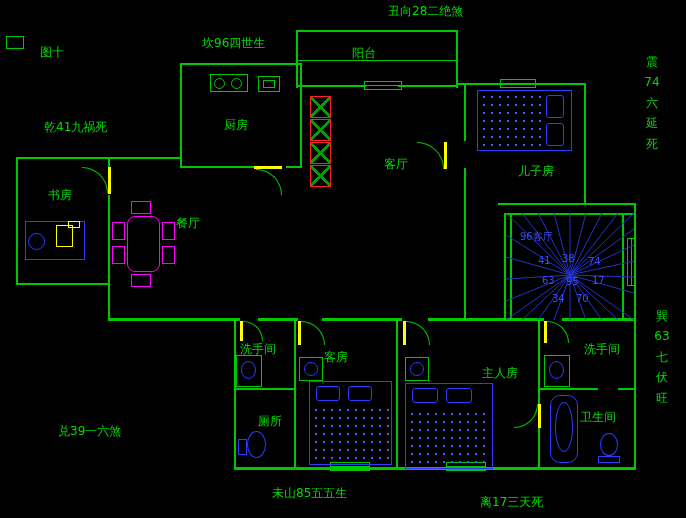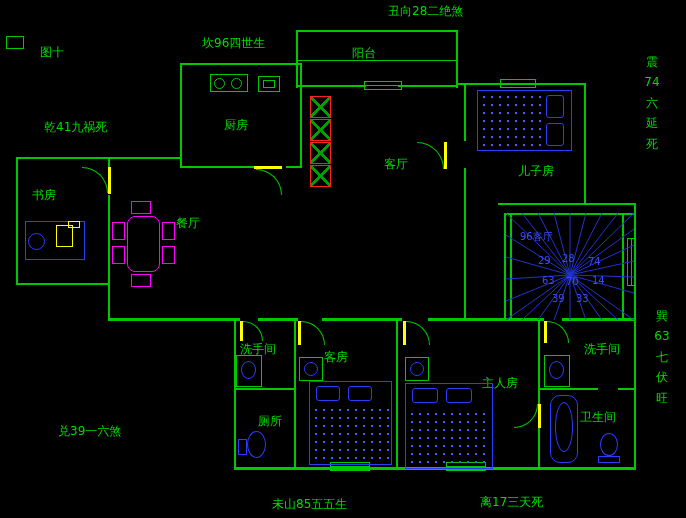--- a/index.html
+++ b/index.html
@@ -43,32 +43,32 @@
 74
 六
 延
 死</span>
   <span class="lbl vlbl" style="left:650px;top:306px">巽
 63
 七
 伏
 旺</span>
   <span class="lbl" style="left:58px;top:424px">兑39一六煞</span>
-  <span class="lbl" style="left:272px;top:497px">未山85五五生</span>
+  <span class="lbl" style="left:272px;top:486px">未山85五五生</span>
   <span class="lbl" style="left:480px;top:495px">离17三天死</span>
 
   <span class="lbl" style="left:352px;top:46px">阳台</span>
   <span class="lbl" style="left:224px;top:118px">厨房</span>
   <span class="lbl" style="left:384px;top:157px">客厅</span>
   <span class="lbl" style="left:518px;top:164px">儿子房</span>
-  <span class="lbl" style="left:32px;top:188px">书房</span>
+  <span class="lbl" style="left:48px;top:188px">书房</span>
   <span class="lbl" style="left:176px;top:216px">餐厅</span>
   <span class="lbl" style="left:240px;top:342px">洗手间</span>
   <span class="lbl" style="left:324px;top:350px">客房</span>
-  <span class="lbl" style="left:482px;top:376px">主人房</span>
+  <span class="lbl" style="left:482px;top:366px">主人房</span>
   <span class="lbl" style="left:584px;top:342px">洗手间</span>
   <span class="lbl" style="left:258px;top:414px">厕所</span>
   <span class="lbl" style="left:580px;top:410px">卫生间</span>
 
   <div class="w" style="left:296px;top:30px;width:162px;height:2px"></div>
   <div class="w" style="left:296px;top:30px;width:2px;height:58px"></div>
   <div class="w" style="left:456px;top:30px;width:2px;height:58px"></div>
   <div class="w" style="left:296px;top:60px;width:162px;height:1px"></div>
   <div class="w" style="left:296px;top:85px;width:70px;height:2px"></div>
   <div class="w" style="left:398px;top:85px;width:60px;height:2px"></div>
@@ -228,22 +228,22 @@
         <line x1="64" y1="62" x2="16" y2="107"></line>
       <line x1="64" y1="62" x2="0" y2="107"></line>
         <line x1="64" y1="62" x2="0" y2="88"></line>
       <line x1="64" y1="62" x2="0" y2="66"></line>
         <line x1="64" y1="62" x2="0" y2="44"></line>
       <line x1="64" y1="62" x2="0" y2="22"></line>
     </g>
   </svg>
 
   <span class="num" style="left:520px;top:232px">96客厅</span>
-  <span class="num" style="left:538px;top:256px">29</span>
-  <span class="num" style="left:562px;top:254px">28</span>
+  <span class="num" style="left:538px;top:256px">41</span>
+  <span class="num" style="left:562px;top:254px">38</span>
   <span class="num" style="left:588px;top:257px">74</span>
   <span class="num" style="left:542px;top:276px">63</span>
-  <span class="num" style="left:566px;top:277px">70</span>
-  <span class="num" style="left:592px;top:276px">14</span>
-  <span class="num" style="left:552px;top:294px">39</span>
-  <span class="num" style="left:576px;top:294px">33</span>
+  <span class="num" style="left:566px;top:277px">95</span>
+  <span class="num" style="left:592px;top:276px">17</span>
+  <span class="num" style="left:552px;top:294px">34</span>
+  <span class="num" style="left:576px;top:294px">70</span>
 
 </div>
 
 </body></html>

